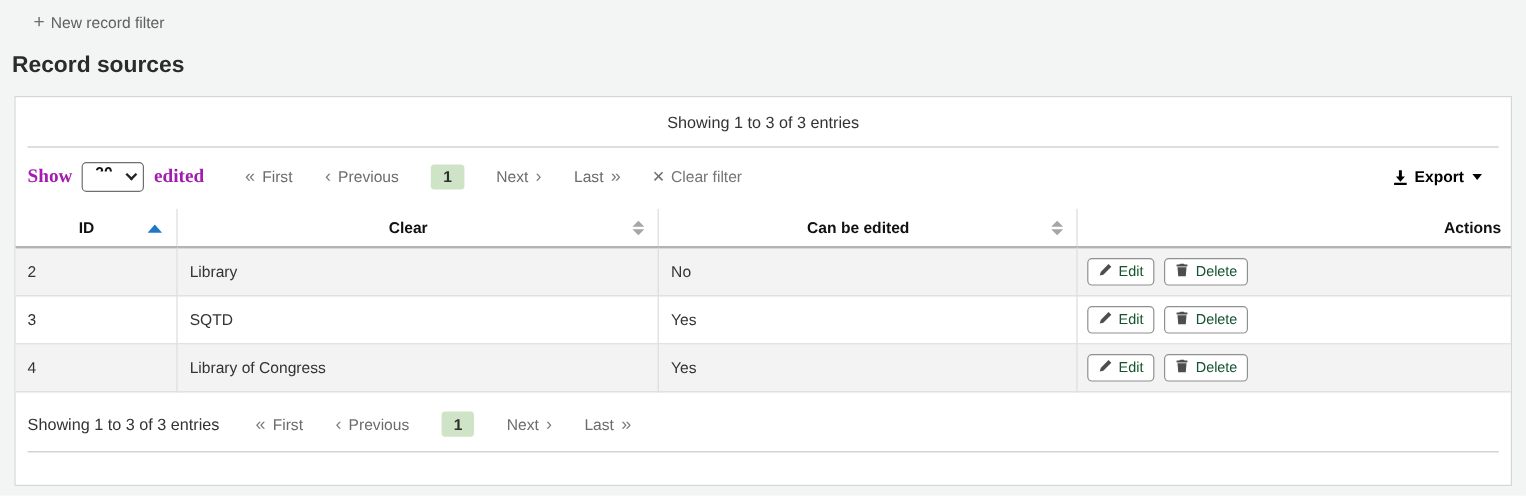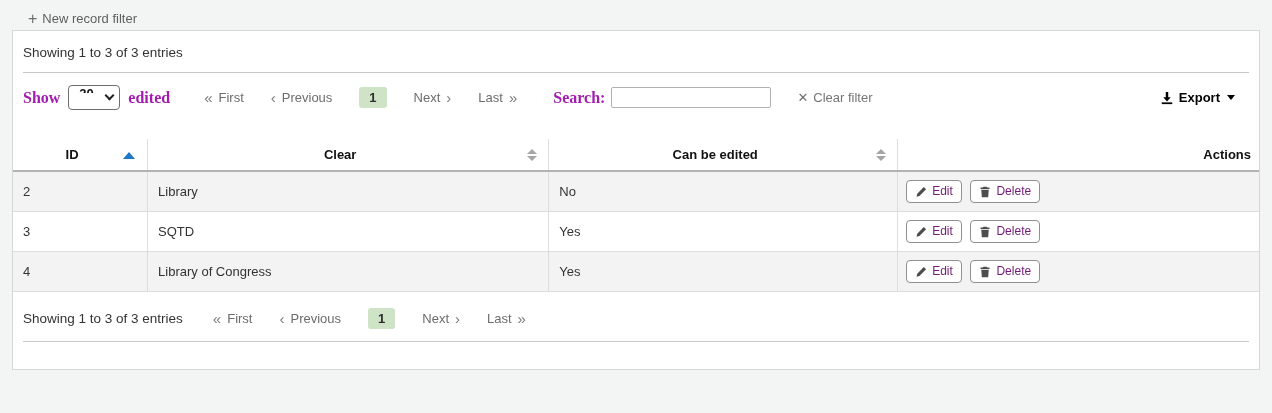--- a/index.html
+++ b/index.html
@@ -26,21 +26,21 @@
     margin: 13px 0 13px 10px;
     font-size: 19px; line-height: 24px; font-weight: 700; color: #2b2b2b;
   }
 
   
   .panel {
     margin: 0 12px; background: #fff;
     border: 1px solid #d6d6d6;
     min-height: 318px;
   }
-  .info-line { font-size: 13.5px; color: #333; }
+  .info-line { font-size: 13.5px; color: #333; text-align: center; }
   .info-top { padding: 14px 10px 12px 10px; }
   .divider { border-bottom: 1px solid #c9c9c9; margin: 0 10px; }
 
   
   .controls {
     display: flex; align-items: center;
     padding: 12px 10px 11px 10px; gap: 8px;
   }
   .ctl-label { color: #a21caf; font-weight: 600; font-size: 16px; font-family: Liberation Serif, serif; }
   .select-wrap { position: relative; display: inline-flex; }
@@ -77,21 +77,21 @@
   .spacer { flex: 1; }
   .export-btn {
     background: transparent; border: none; cursor: pointer;
     display: inline-flex; align-items: center; gap: 5px;
     font-family: inherit; font-size: 13px; font-weight: 600; color: #000;
     margin-right: 14px;
   }
   .caret-down { width: 0; height: 0; border-left: 4px solid transparent; border-right: 4px solid transparent; border-top: 5px solid #000; margin-left: 2px; }
 
   
-  table.ds { width: 100%; border-collapse: collapse; margin-top: 18px; table-layout: fixed; }
+  table.ds { width: 100%; border-collapse: collapse; margin-top: 3px; table-layout: fixed; }
   .col-id { width: 10.8%; } .col-name { width: 32.2%; } .col-edited { width: 28%; } .col-actions { width: 29%; }
   th {
     position: relative; font-size: 13px; font-weight: 700; color: #111;
     text-align: center; padding: 8px 24px 8px 8px;
     border-bottom: 2px solid #b3b3b3; cursor: pointer;
   }
   th.no-sort { cursor: default; padding-right: 8px; text-align: right; }
   th:not(:last-child), td:not(:last-child) { border-right: 1px solid #ddd; }
   .sort-asc {
     position: absolute; right: 12px; top: 50%; margin-top: -3px;
@@ -99,44 +99,45 @@
     border-bottom: 7px solid #1e78c8;
   }
   .sort-both { position: absolute; right: 11px; top: 50%; transform: translateY(-50%); display: flex; flex-direction: column; gap: 2px; }
   .sort-both i { width: 0; height: 0; border-left: 5px solid transparent; border-right: 5px solid transparent; }
   .sort-both .up { border-bottom: 5px solid #a6a6a6; }
   .sort-both .dn { border-top: 5px solid #a6a6a6; }
   tbody td { padding: 12px 10px; border-bottom: 1px solid #dcdcdc; font-size: 13px; color: #333; }
   tbody tr:nth-child(odd) { background: #f3f3f3; }
   td.actions-cell { padding: 7px 8px; }
   .row-btn {
-    display: inline-flex; align-items: flex-end; gap: 5px;
+    display: inline-flex; align-items: flex-start; gap: 5px;
     background: #fff; border: 1px solid #909090; border-radius: 4px;
     padding: 3px 8px 4px 8px; margin-right: 5px; cursor: pointer;
-    font-family: inherit; font-size: 12px; color: #701a75;
+    font-family: inherit; font-size: 12px; color: #14532d;
   }
   .btn-ic { width: 12px; height: 12px; fill: #4d4d4d; }
 
   
   .bottom-row { display: flex; align-items: center; padding: 16px 10px 12px 10px; }
   .bottom-row .pager { margin-left: 30px; }
   .panel-footer-space { height: 27px; }
 </style>
 </head>
 <body>
 
 <div class="screen">
 
   <div class="toolbar">
     <button class="new-btn">
       <span class="plus">+</span>
       <span>New record filter</span>
     </button>
   </div>
 
+  <h1 class="page-title">Record sources</h1>
 
   <div class="panel">
 
     <div class="info-line info-top">Showing 1 to 3 of 3 entries</div>
     <div class="divider"></div>
 
     <div class="controls">
       <span class="ctl-label">Show</span>
       <span class="select-wrap">
         <select class="page-length">
@@ -159,24 +160,20 @@
         <a class="pg">
           <span>Next</span>
           <span class="chev">›</span>
         </a>
         <a class="pg">
           <span>Last</span>
           <span class="chev">»</span>
         </a>
       </div>
 
-      <span class="search-wrap">
-        <span class="ctl-label">Search:</span>
-        <input class="search-input" type="text" value="" style="">
-      </span>
 
       <a class="clear-filter">
         <span class="x-ic">✕</span>
         <span>Clear filter</span>
       </a>
 
       <div class="spacer"></div>
 
       <button class="export-btn">
         <svg class="btn-ic" width="14" height="14" viewBox="0 0 16 16" style="fill:#000;width:14px;height:14px;">

